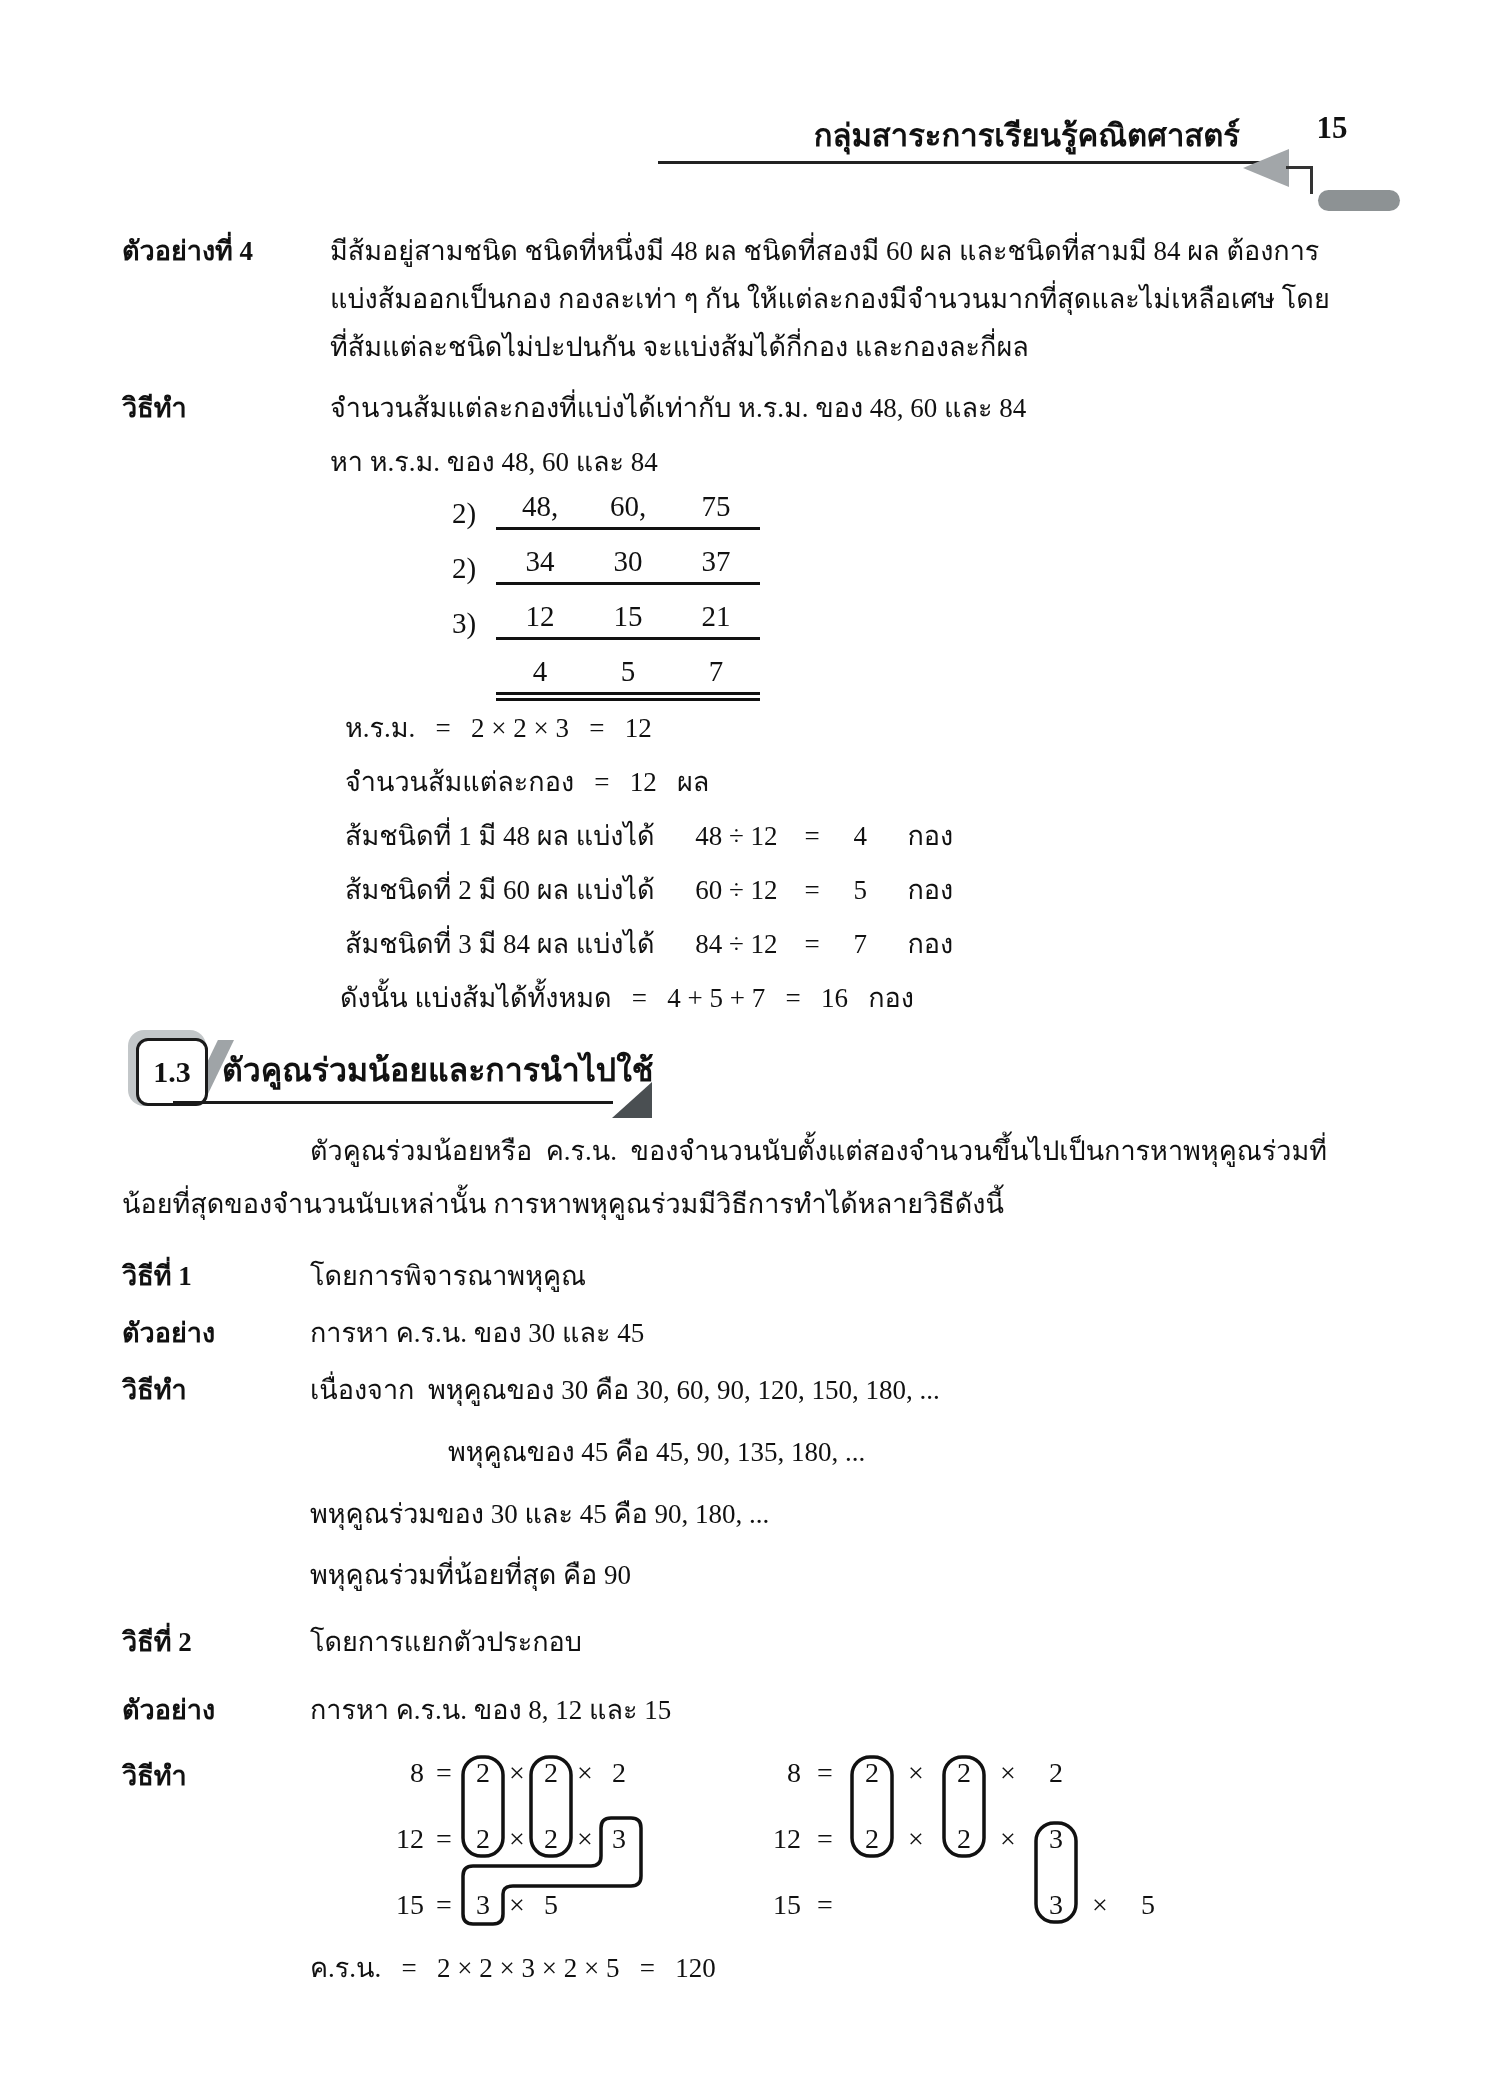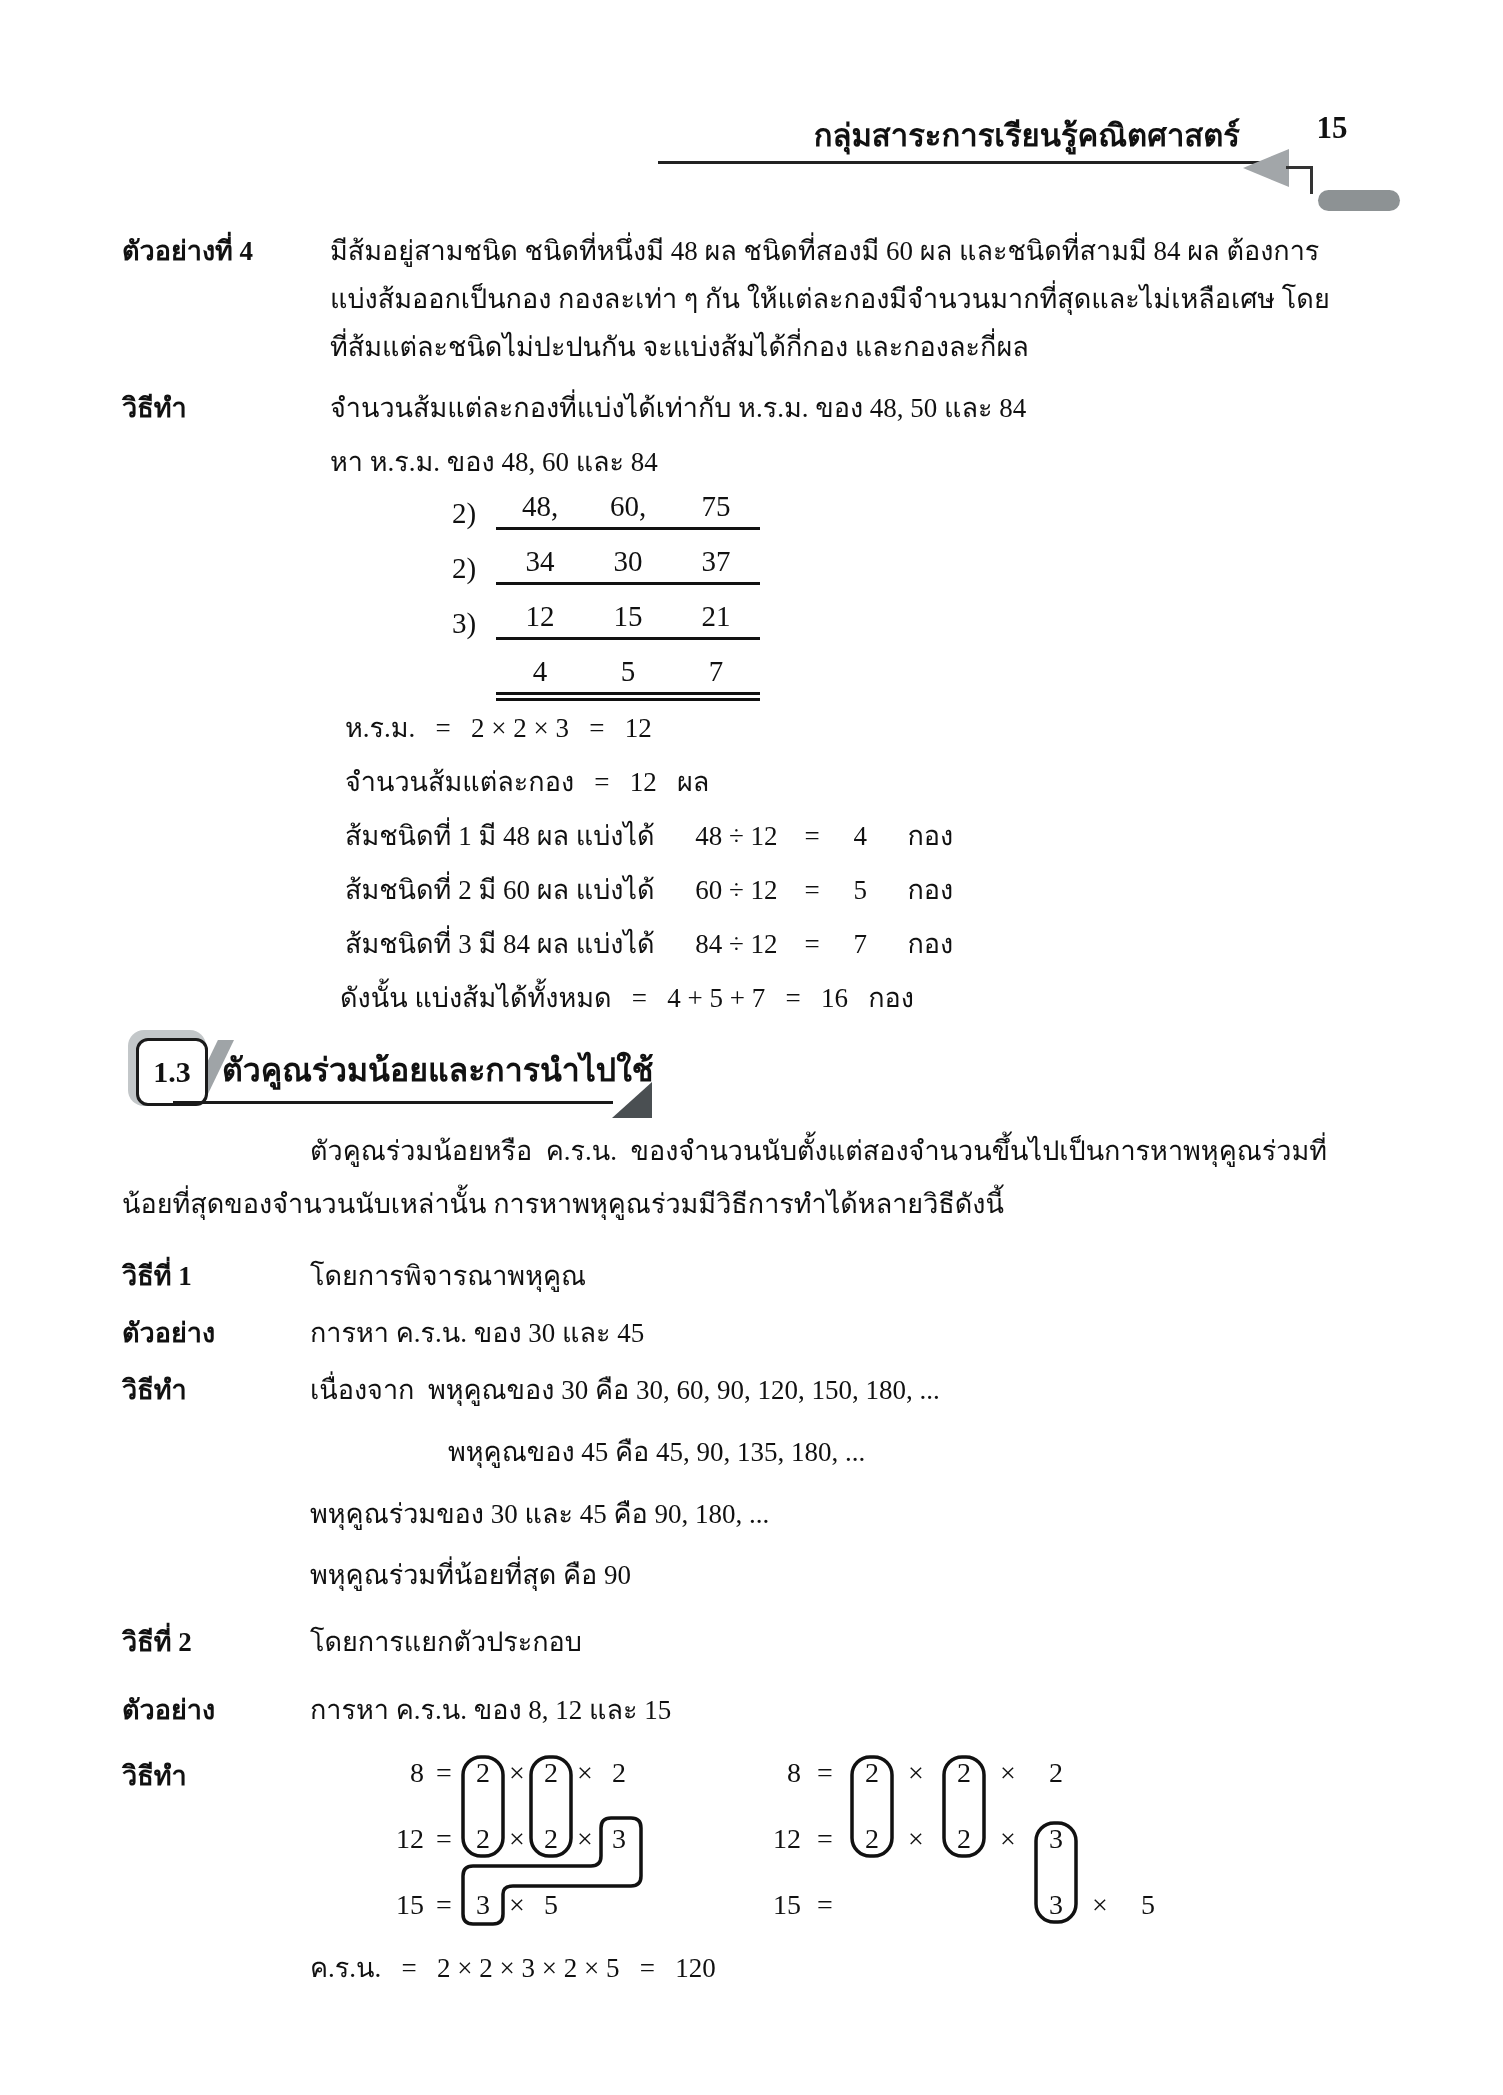--- a/index.html
+++ b/index.html
@@ -63,21 +63,21 @@
   <div class="elbow-h"></div>
   <div class="elbow-v"></div>
   <div class="hdr-pill"></div>
 
   <div class="line lbl" style="left:122px;top:233px">ตัวอย่างที่ 4</div>
   <div class="line" style="left:330px;top:233px">มีส้มอยู่สามชนิด ชนิดที่หนึ่งมี 48 ผล ชนิดที่สองมี 60 ผล และชนิดที่สามมี 84 ผล ต้องการ</div>
   <div class="line" style="left:330px;top:281px">แบ่งส้มออกเป็นกอง กองละเท่า ๆ กัน ให้แต่ละกองมีจำนวนมากที่สุดและไม่เหลือเศษ โดย</div>
   <div class="line" style="left:330px;top:329px">ที่ส้มแต่ละชนิดไม่ปะปนกัน จะแบ่งส้มได้กี่กอง และกองละกี่ผล</div>
 
   <div class="line lbl" style="left:122px;top:390px">วิธีทำ</div>
-  <div class="line" style="left:330px;top:390px">จำนวนส้มแต่ละกองที่แบ่งได้เท่ากับ ห.ร.ม. ของ 48, 50 และ 84</div>
+  <div class="line" style="left:330px;top:390px">จำนวนส้มแต่ละกองที่แบ่งได้เท่ากับ ห.ร.ม. ของ 48, 60 และ 84</div>
   <div class="line" style="left:330px;top:444px">หา ห.ร.ม. ของ 48, 60 และ 84</div>
 
   <div class="divtable">
     <div class="drow">
       <span class="divisor">2)</span>
       <div class="dline">
         <span class="dcell">48,</span>
         <span class="dcell">60,</span>
         <span class="dcell">75</span>
       </div>

